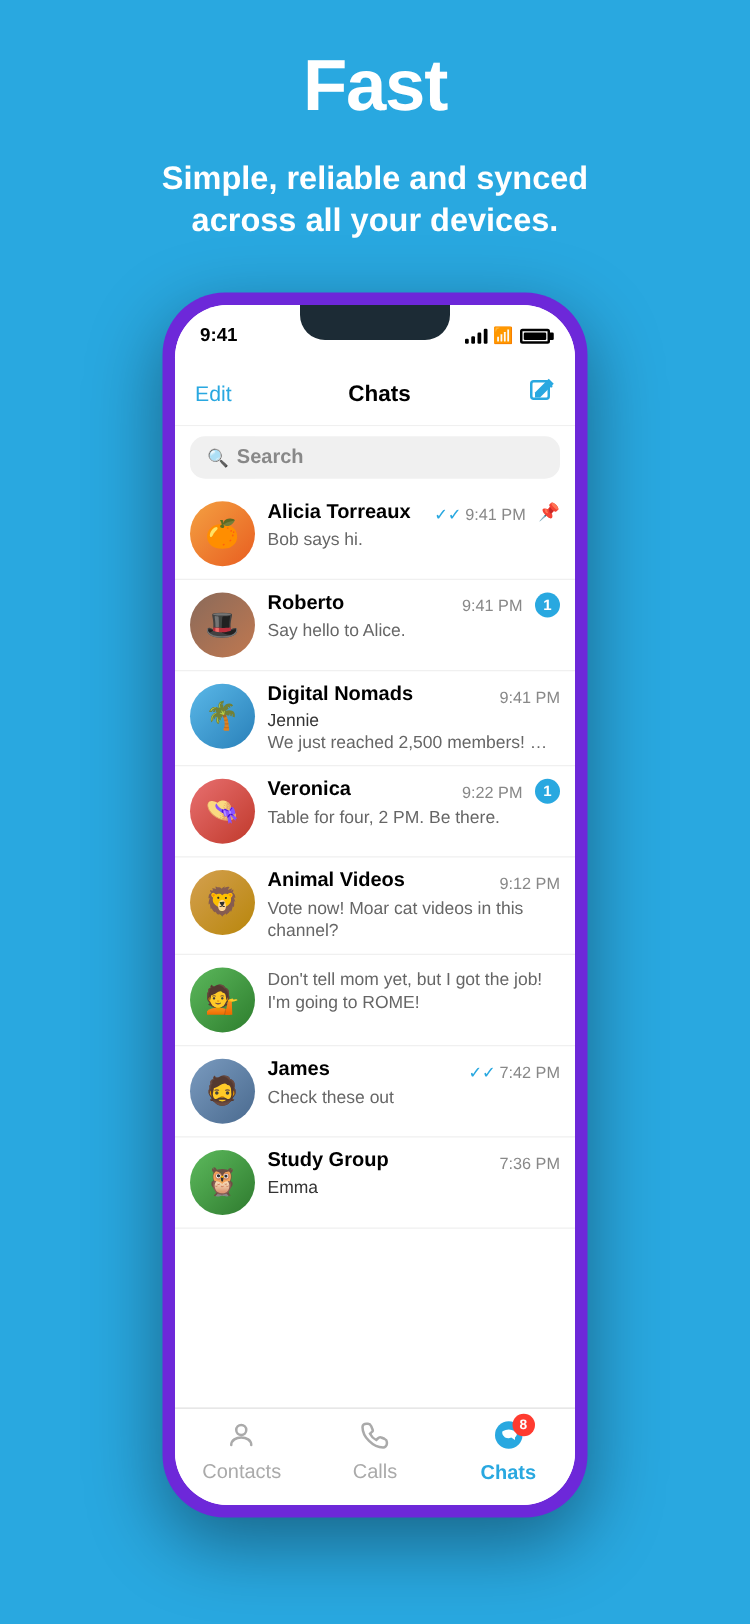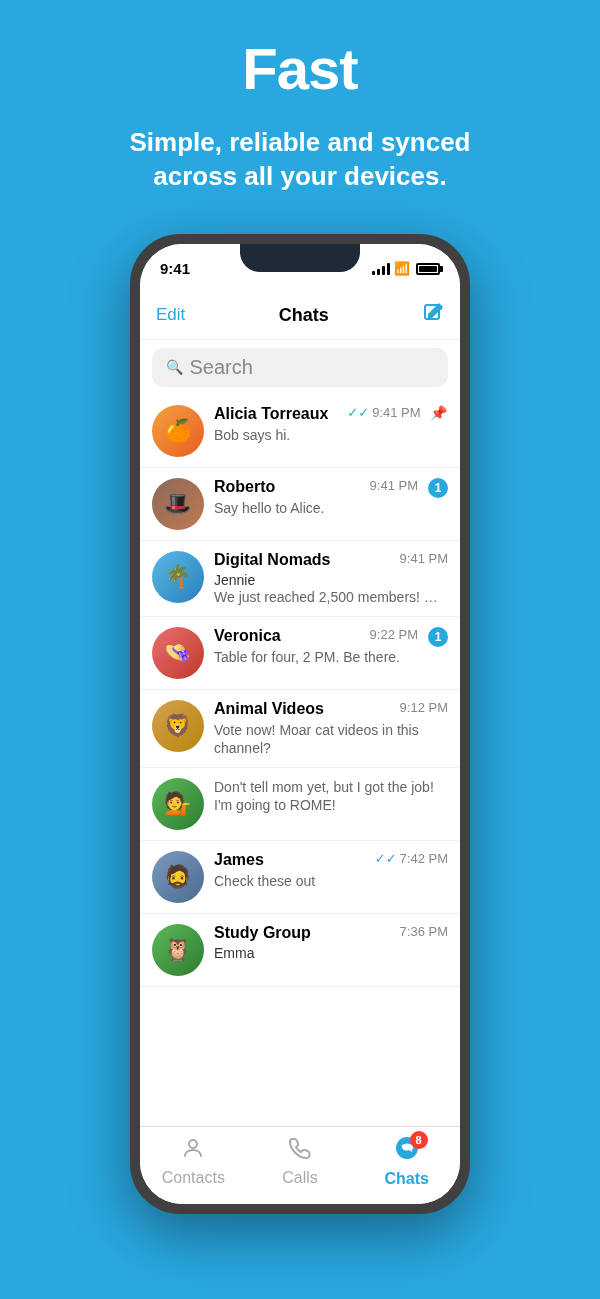--- a/index.html
+++ b/index.html
@@ -38,21 +38,21 @@
 
     .phone-wrapper {
       display: flex;
       justify-content: center;
       margin-top: 20px;
     }
 
     .phone-frame {
       width: 340px;
       height: 980px;
-      background: #404040;
+      background: #6d28d9;
       border-radius: 50px;
       padding: 10px;
       position: relative;
       box-shadow: 0 20px 60px rgba(0,0,0,0.4);
     }
 
     .phone-screen {
       width: 100%;
       height: 100%;
       background: #ffffff;
@@ -188,21 +188,22 @@
       gap: 6px;
     }
 
     .search-icon-unicode {
       color: #888;
       font-size: 14px;
     }
 
     .search-placeholder {
       color: #888;
-      font-size: 20px;
+      font-size: 16px;
+      font-weight: bold;
     }
 
     .chats-list {
       flex: 1;
       overflow: hidden;
     }
 
     .chat-item {
       display: flex;
       align-items: flex-start;
@@ -234,21 +235,21 @@
     .avatar-study { background: linear-gradient(135deg, #5dba5d, #2e7a2e); }
 
     .chat-content {
       flex: 1;
       min-width: 0;
     }
 
     .chat-top-row {
       display: flex;
       justify-content: space-between;
-      align-items: flex-start;
+      align-items: flex-end;
       margin-bottom: 3px;
     }
 
     .chat-name {
       font-size: 16px;
       font-weight: 700;
       color: #000;
     }
 
     .chat-name-green {

